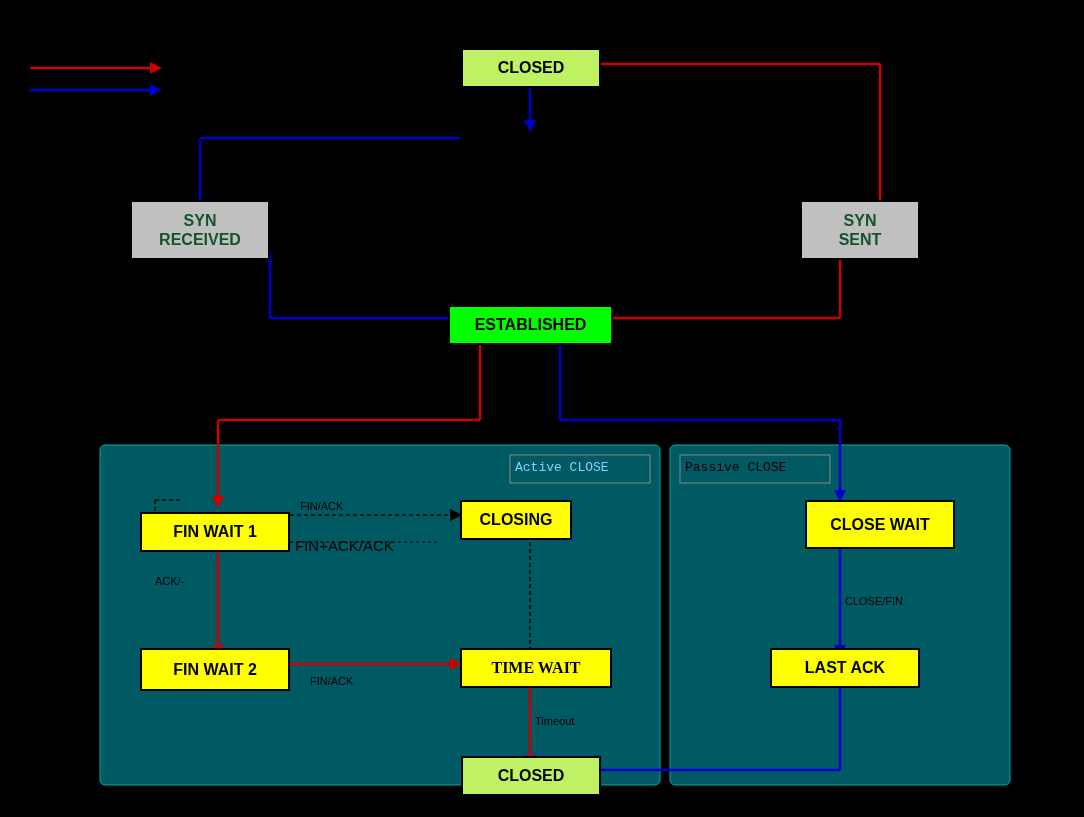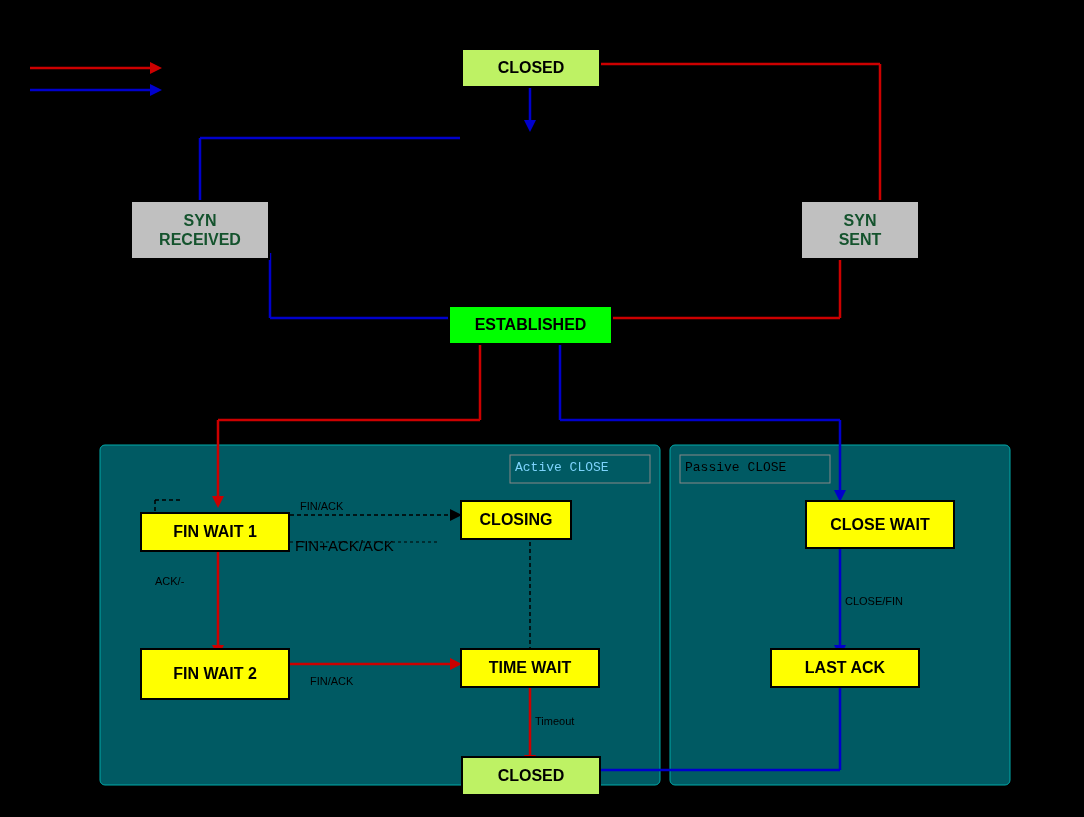--- a/index.html
+++ b/index.html
@@ -153,25 +153,25 @@
   </div>
 
   <div class="state-box state-yellow" style="left:460px;top:500px;width:112px;height:40px;">
     <span>CLOSING</span>
   </div>
 
   <div class="state-box state-yellow" style="left:770px;top:500px;width:150px;height:49px;margin-left:35px;">
     <span>CLOSE WAIT</span>
   </div>
 
-  <div class="state-box state-yellow" style="left:140px;top:648px;width:150px;height:52px;">
+  <div class="state-box state-yellow" style="left:140px;top:648px;width:150px;height:43px;">
     <span>FIN WAIT 2</span>
   </div>
 
-  <div class="state-box state-yellow" style="left:460px;top:648px;width:140px;height:40px;">
+  <div class="state-box state-yellow" style="left:460px;top:648px;width:152px;height:40px;font-family:Liberation Serif, serif;">
     <span>TIME WAIT</span>
   </div>
 
   <div class="state-box state-yellow" style="left:770px;top:648px;width:150px;height:40px;">
     <span>LAST ACK</span>
   </div>
 
   <div class="state-box state-orange" style="left:461px;top:756px;width:140px;height:40px;">
     <span>CLOSED</span>
   </div>

